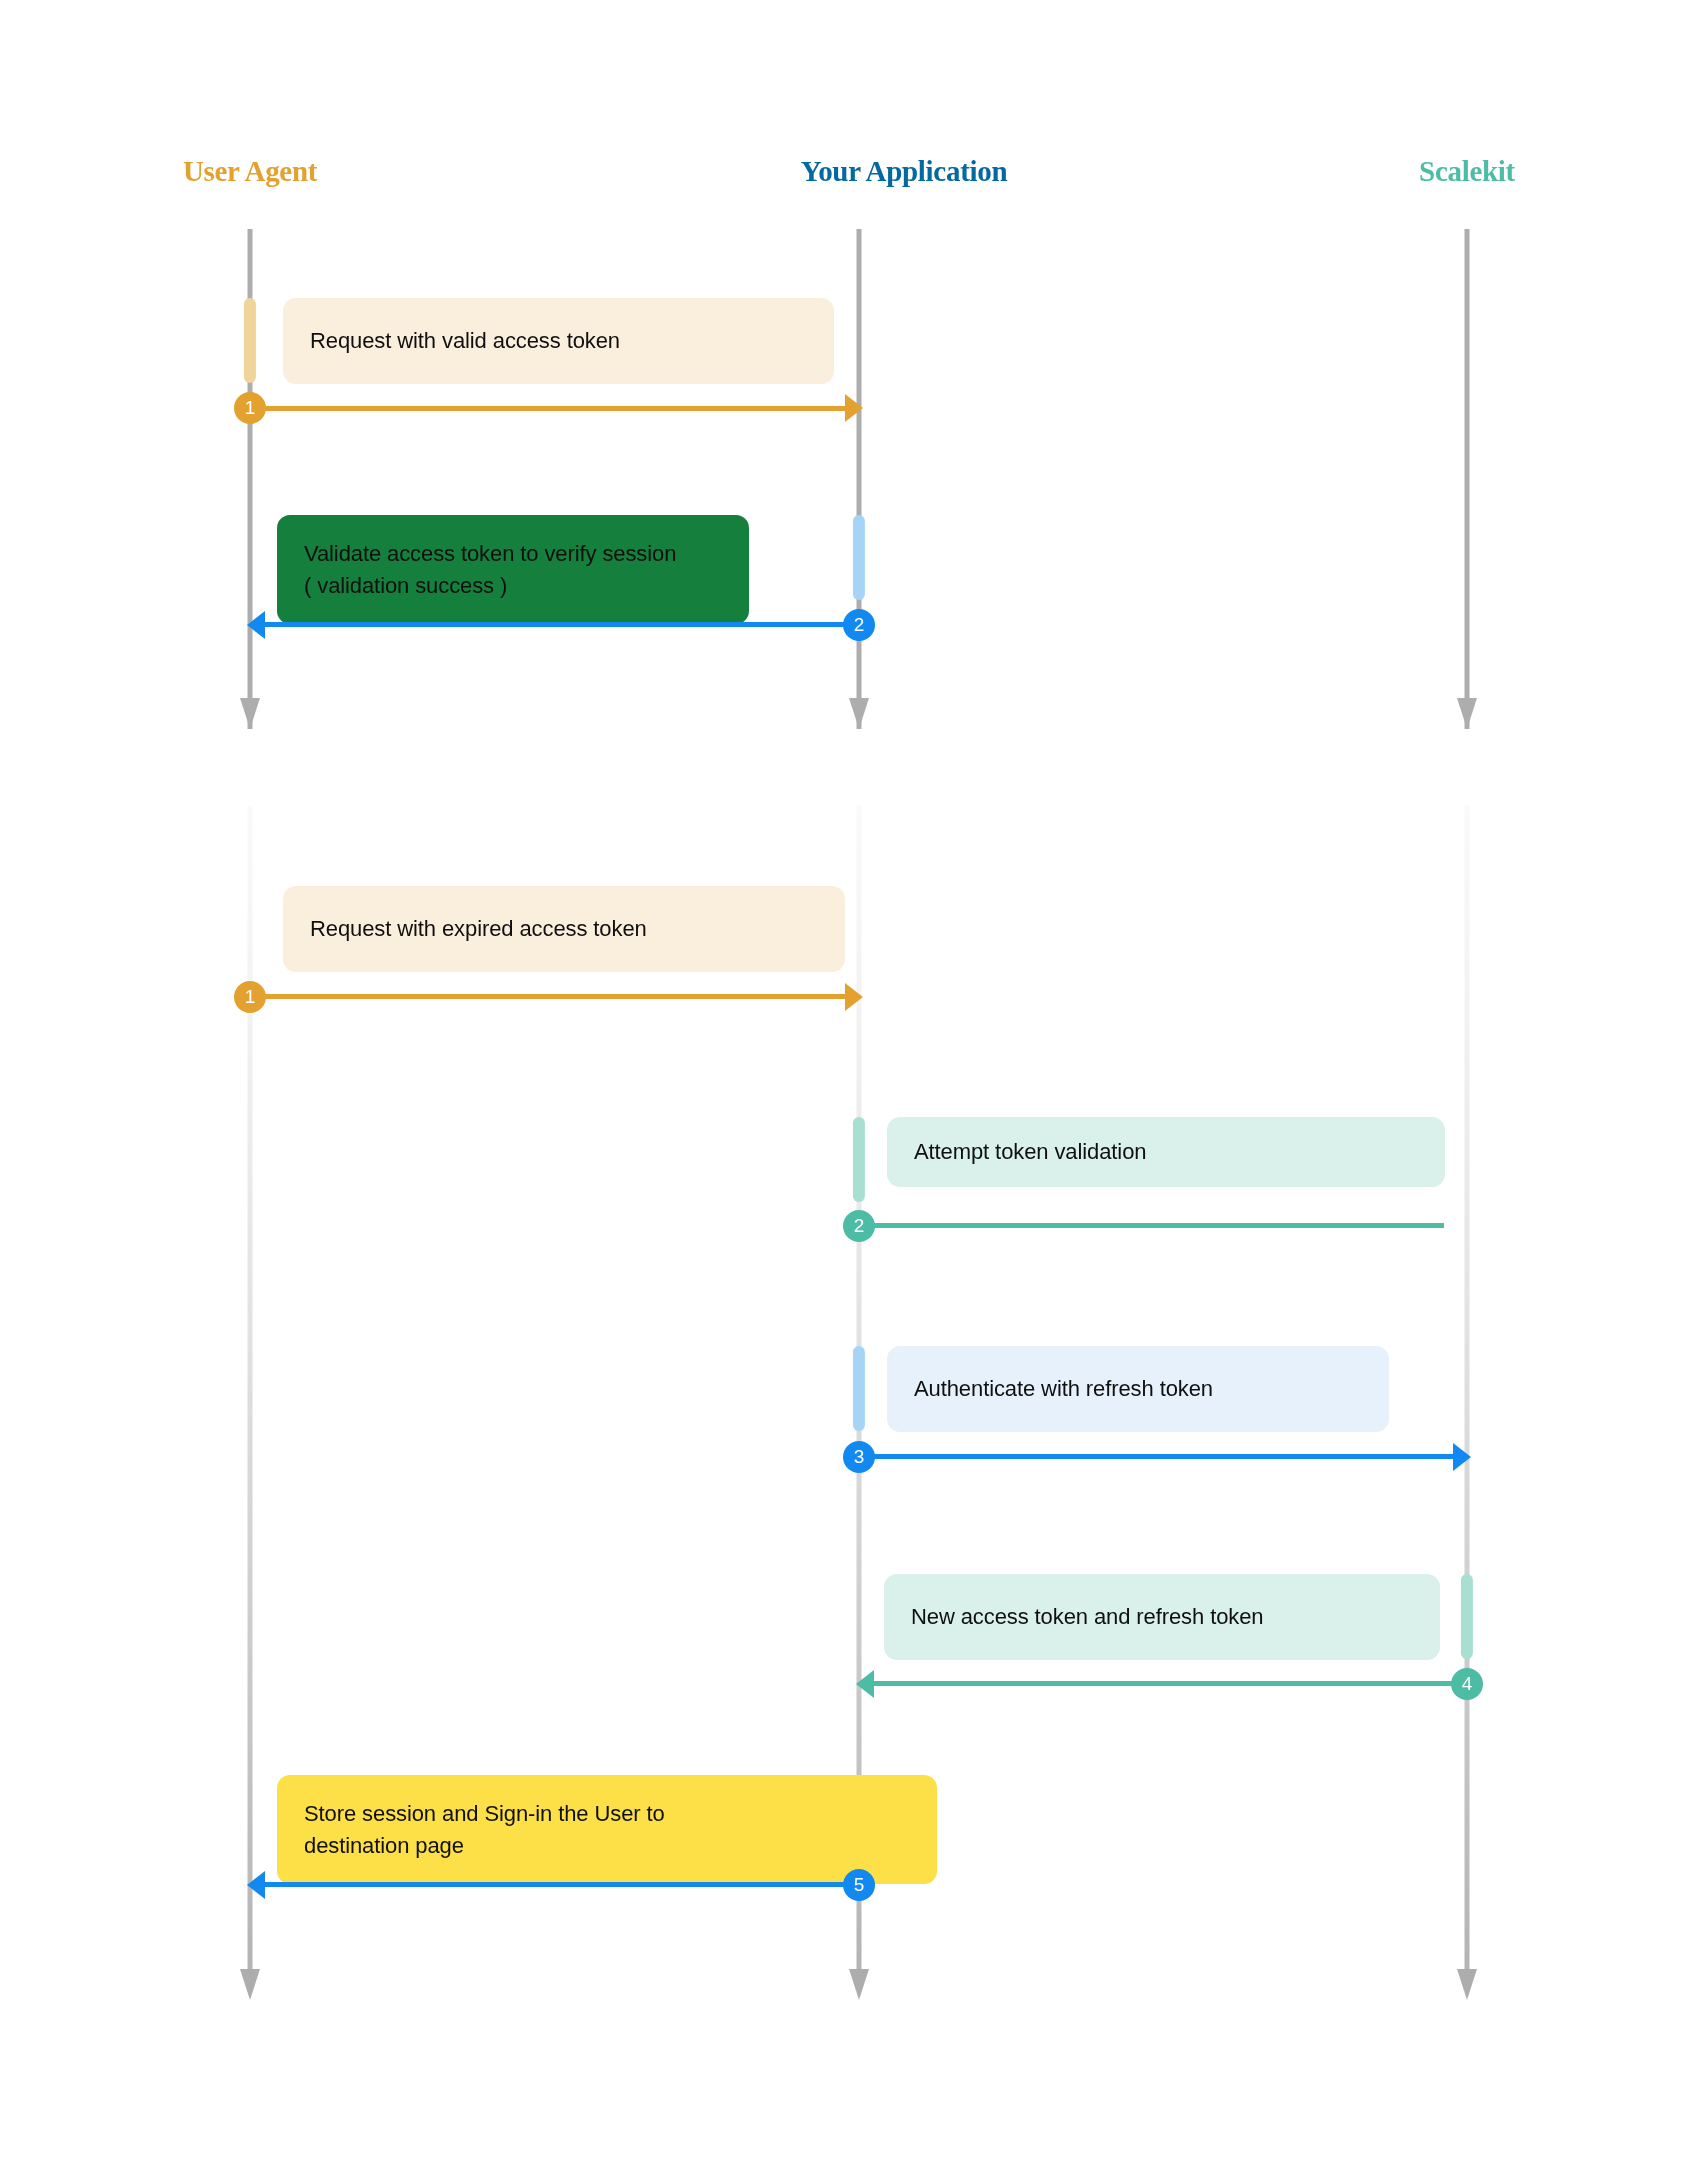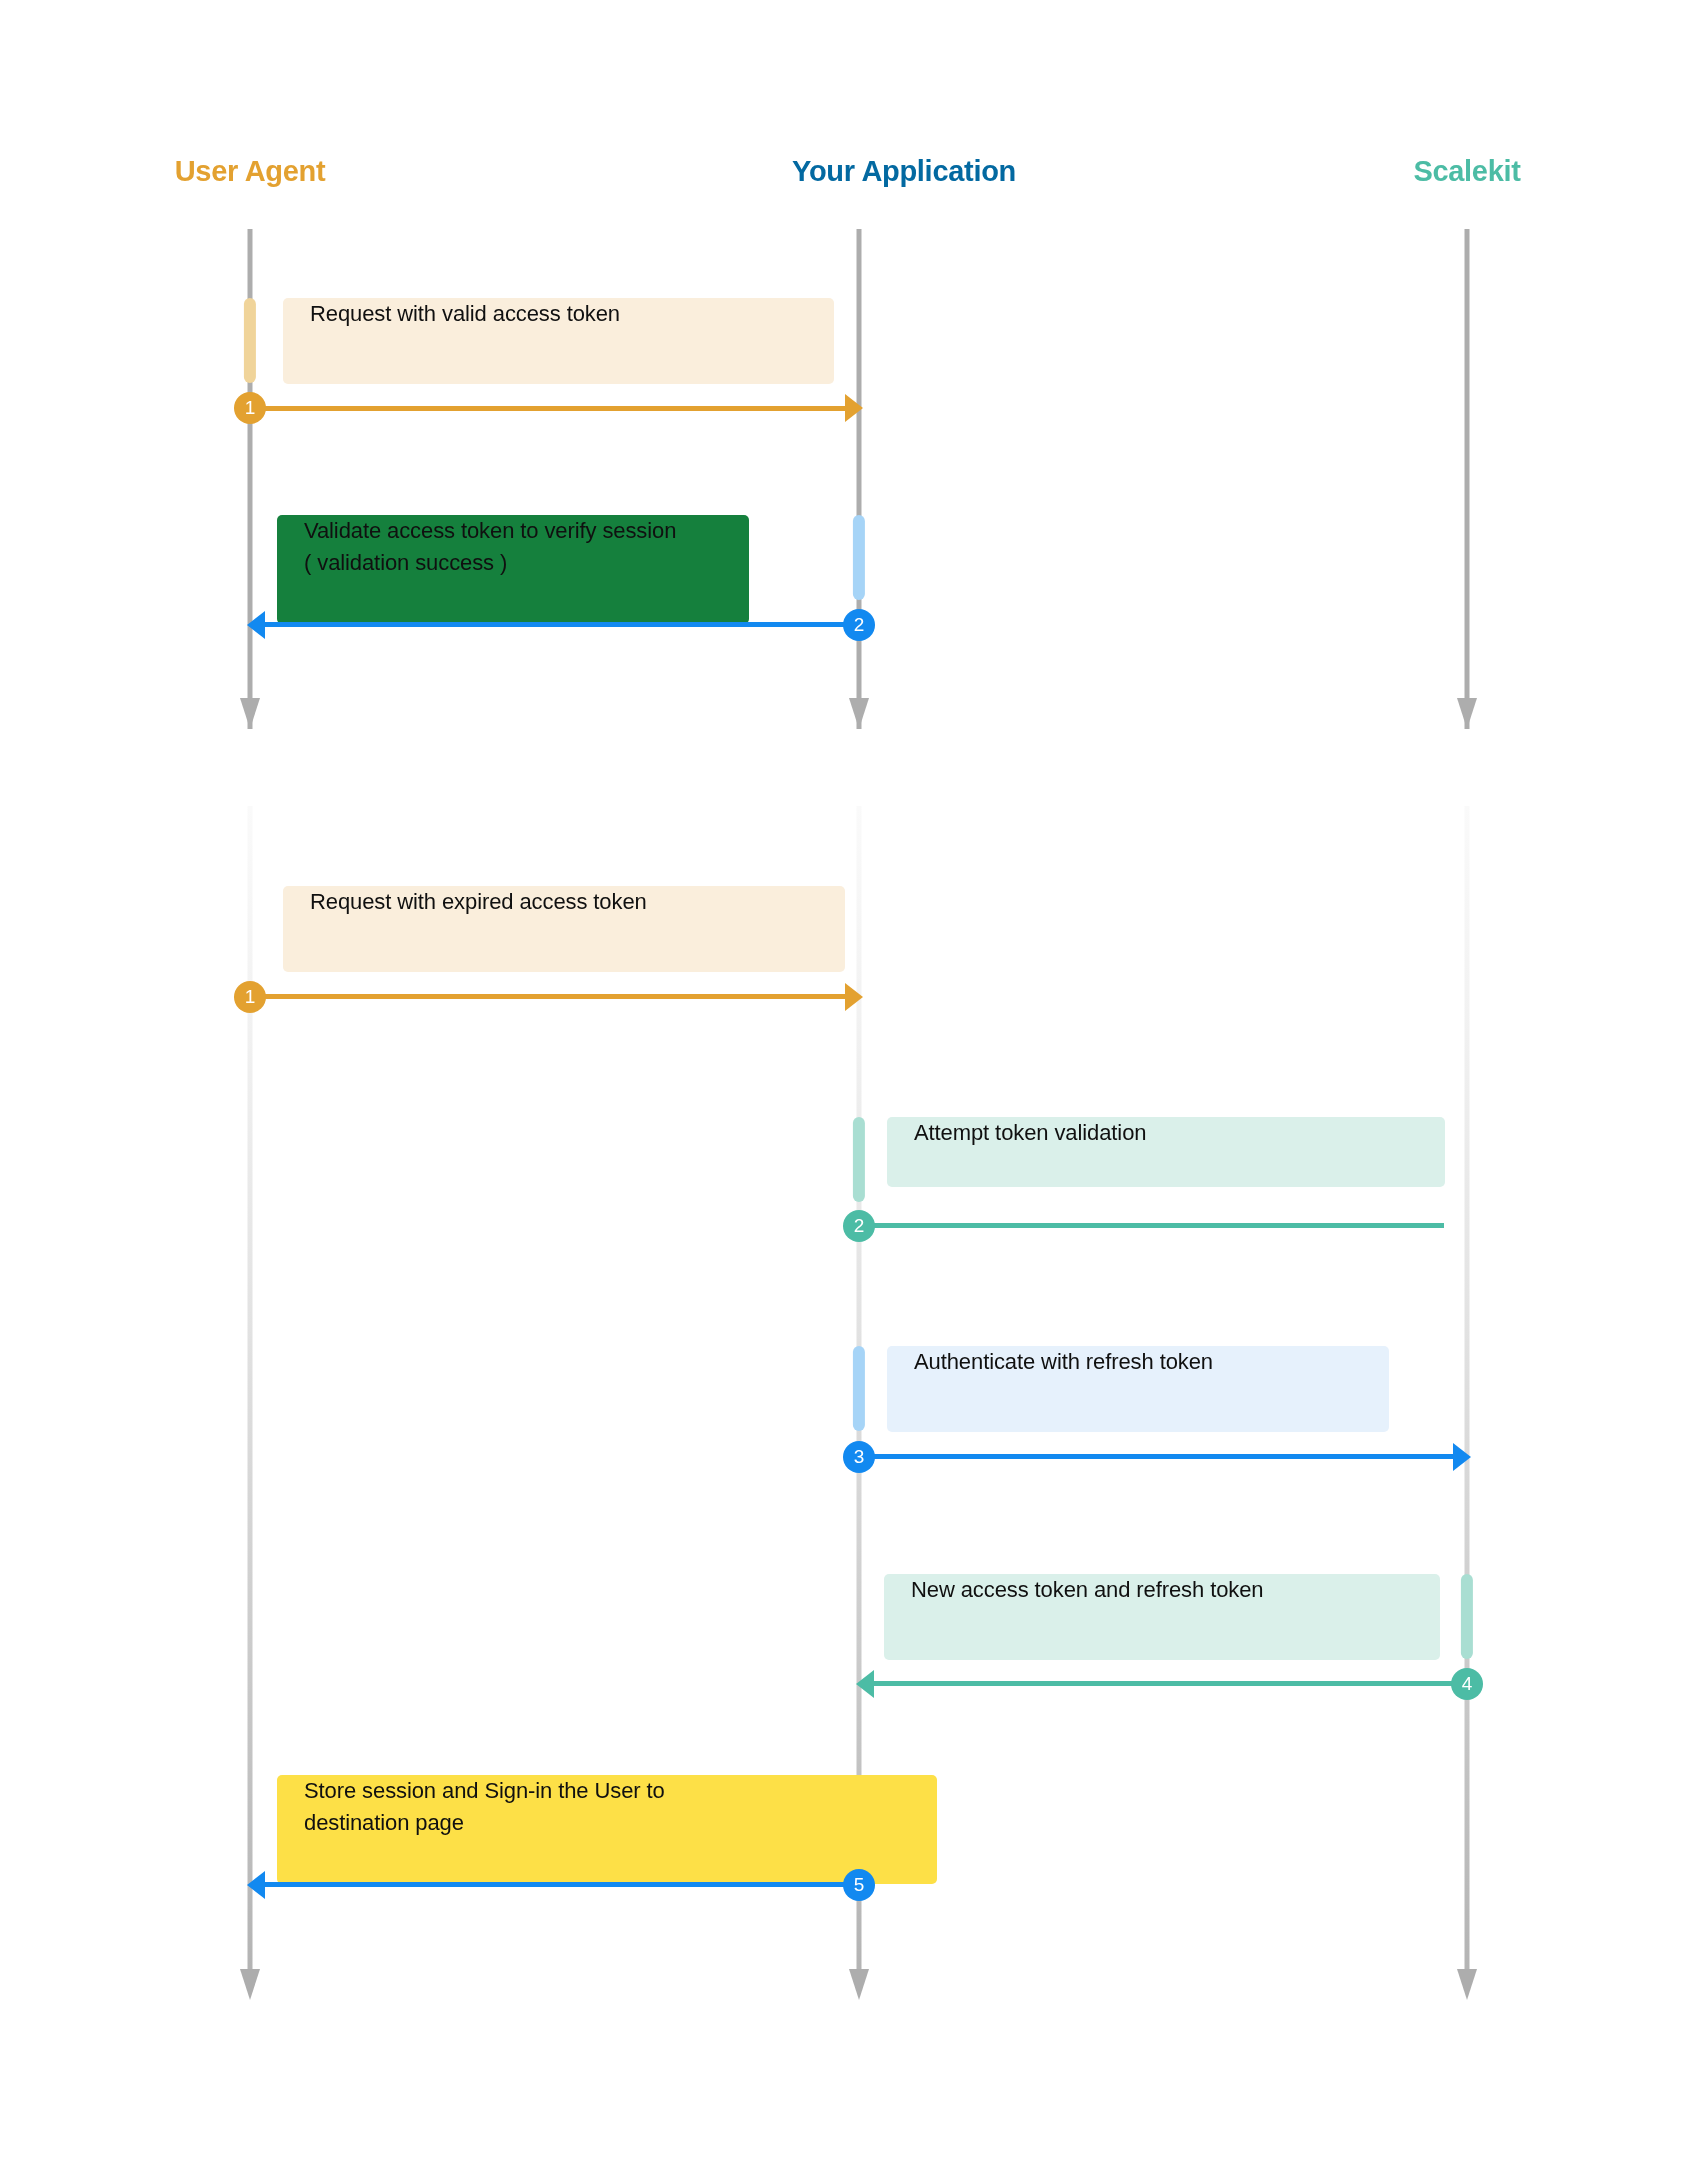--- a/index.html
+++ b/index.html
@@ -23,20 +23,21 @@
 
   
   .participant-label {
     position: absolute;
     transform: translateX(-50%);
     font-size: 29px;
     font-weight: bold;
     letter-spacing: -0.3px;
     white-space: nowrap;
     line-height: 1;
+    font-family: Liberation Serif, serif;
   }
 
   
   .lifeline {
     position: absolute;
     width: 5px;
     transform: translateX(-50%);
   }
   .lifeline.solid {
     background: #adadad;
@@ -59,24 +60,24 @@
     position: absolute;
     width: 12.2px;
     border-radius: 6.1px;
     transform: translateX(-50%);
   }
 
   
   .note {
     position: absolute;
     box-sizing: border-box;
-    border-radius: 5px;
+    border-radius: 13px;
     display: flex;
     flex-direction: column;
-    justify-content: flex-start;
+    justify-content: center;
     padding: 0 27px;
   }
   .note-text {
     font-size: 22px;
     line-height: 1.45;
     color: #101010;
     letter-spacing: -0.1px;
     white-space: pre-line;
   }
 

